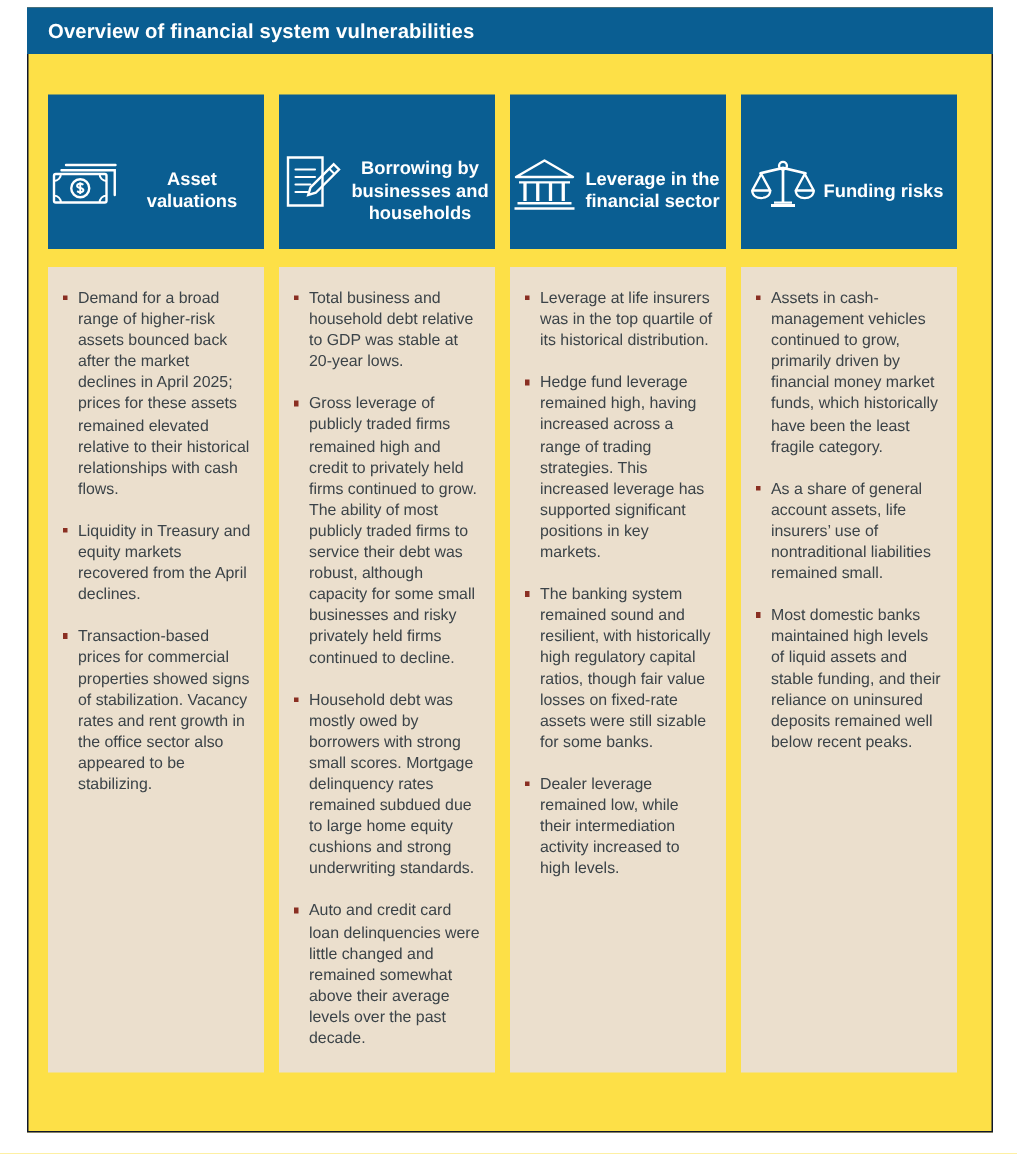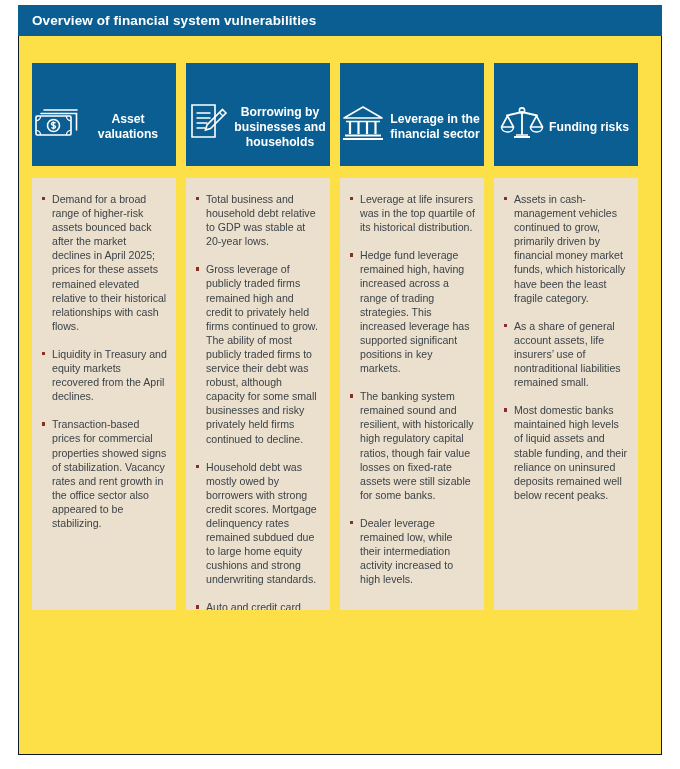--- a/index.html
+++ b/index.html
@@ -84,21 +84,21 @@
     font-weight: bold;
     text-align: center;
     line-height: 15px;
     margin-top: 9px;
     padding: 0 4px;
   }
 
   .col-body {
     background: #ebdfcd;
     margin-top: 12px;
-    height: 432px;
+    height: 537px;
     box-sizing: border-box;
     padding: 14px 9px 10px 9px;
     overflow: hidden;
   }
 
   ul.bullets {
     list-style: none;
     margin: 0;
     padding: 0;
   }
@@ -171,21 +171,21 @@
             <path d="M36.5 6.5 l3.5 3.5 l-15.5 15.5 l-5 1.5 l1.5 -5 Z"></path>
             <path d="M33.5 9.5 l3.5 3.5" stroke-width="1.3"></path>
           </svg>
         </div>
         <div class="col-title">Borrowing by businesses and households</div>
       </div>
       <div class="col-body">
         <ul class="bullets">
           <li>Total business and household debt relative to GDP was stable at 20-year lows.</li>
           <li>Gross leverage of publicly traded firms remained high and credit to privately held firms continued to grow. The ability of most publicly traded firms to service their debt was robust, although capacity for some small businesses and risky privately held firms continued to decline.</li>
-          <li>Household debt was mostly owed by borrowers with strong credit scores. Mortgage delinquency rates remained subdued due to large home equity cushions and strong underwriting standards.</li>
+          <li>Household debt was mostly owed by borrowers with strong small scores. Mortgage delinquency rates remained subdued due to large home equity cushions and strong underwriting standards.</li>
           <li>Auto and credit card loan delinquencies were little changed and remained somewhat above their average levels over the past decade.</li>
         </ul>
       </div>
     </div>
 
     <div class="col">
       <div class="col-head">
         <div class="col-icon">
           <svg width="46" height="38" viewBox="0 0 46 38" fill="none" stroke="#ffffff" stroke-width="1.6">
             <path d="M23 3 L42 14 H4 Z" stroke-linejoin="round"></path>

